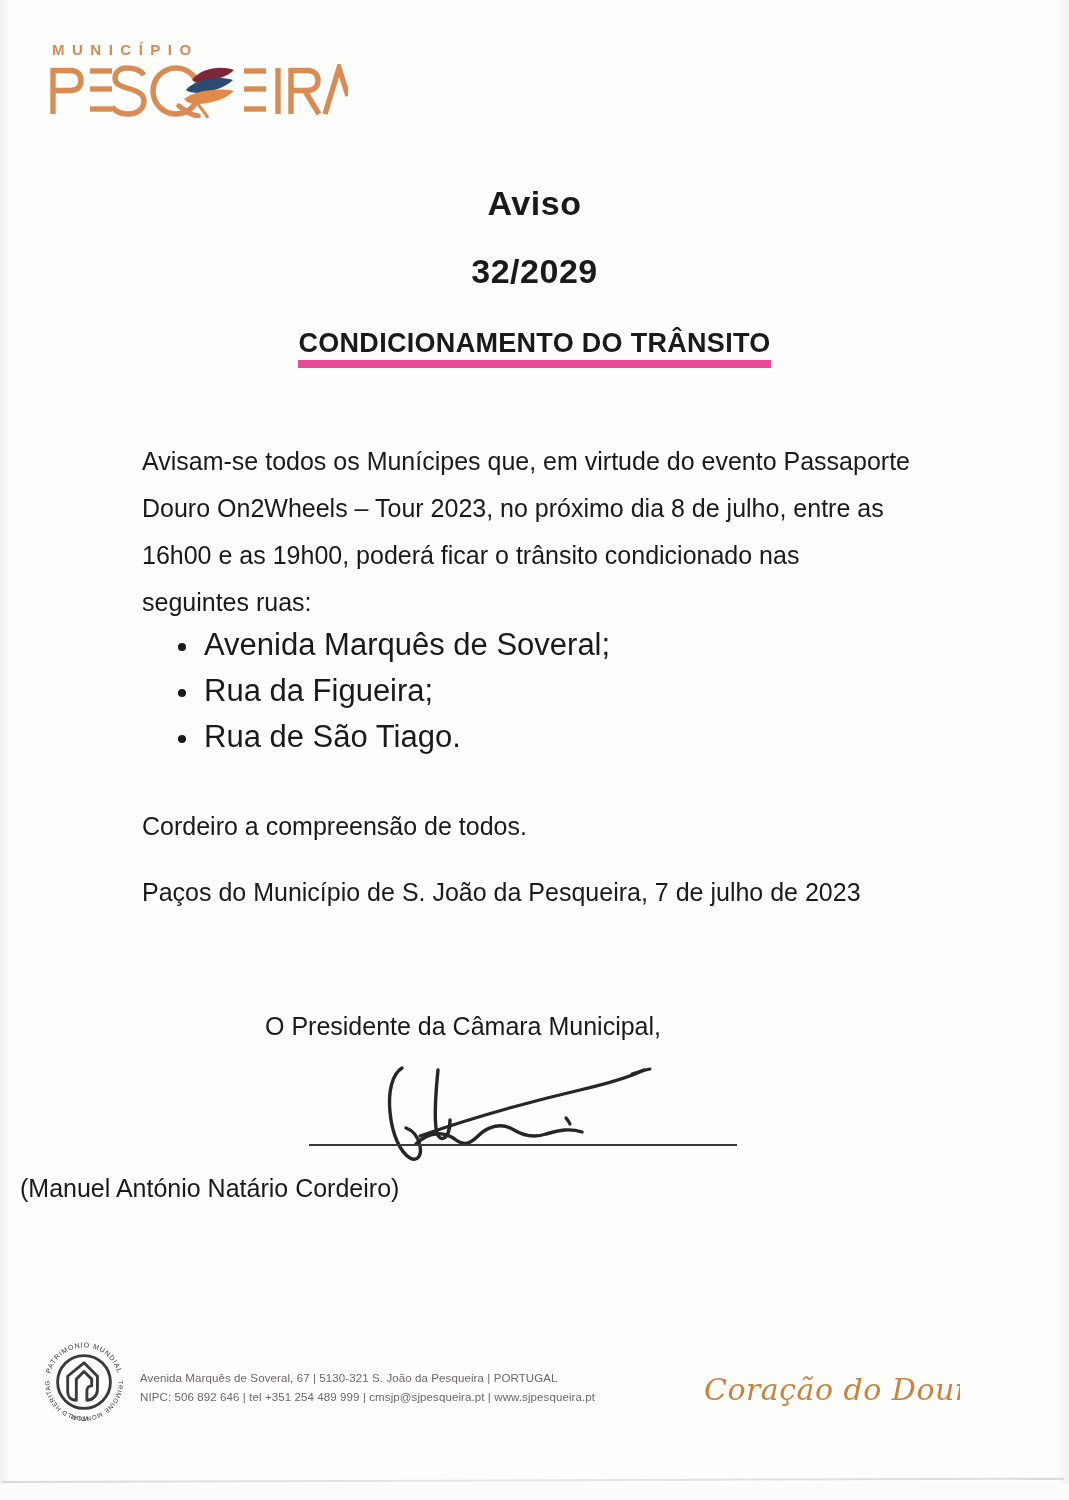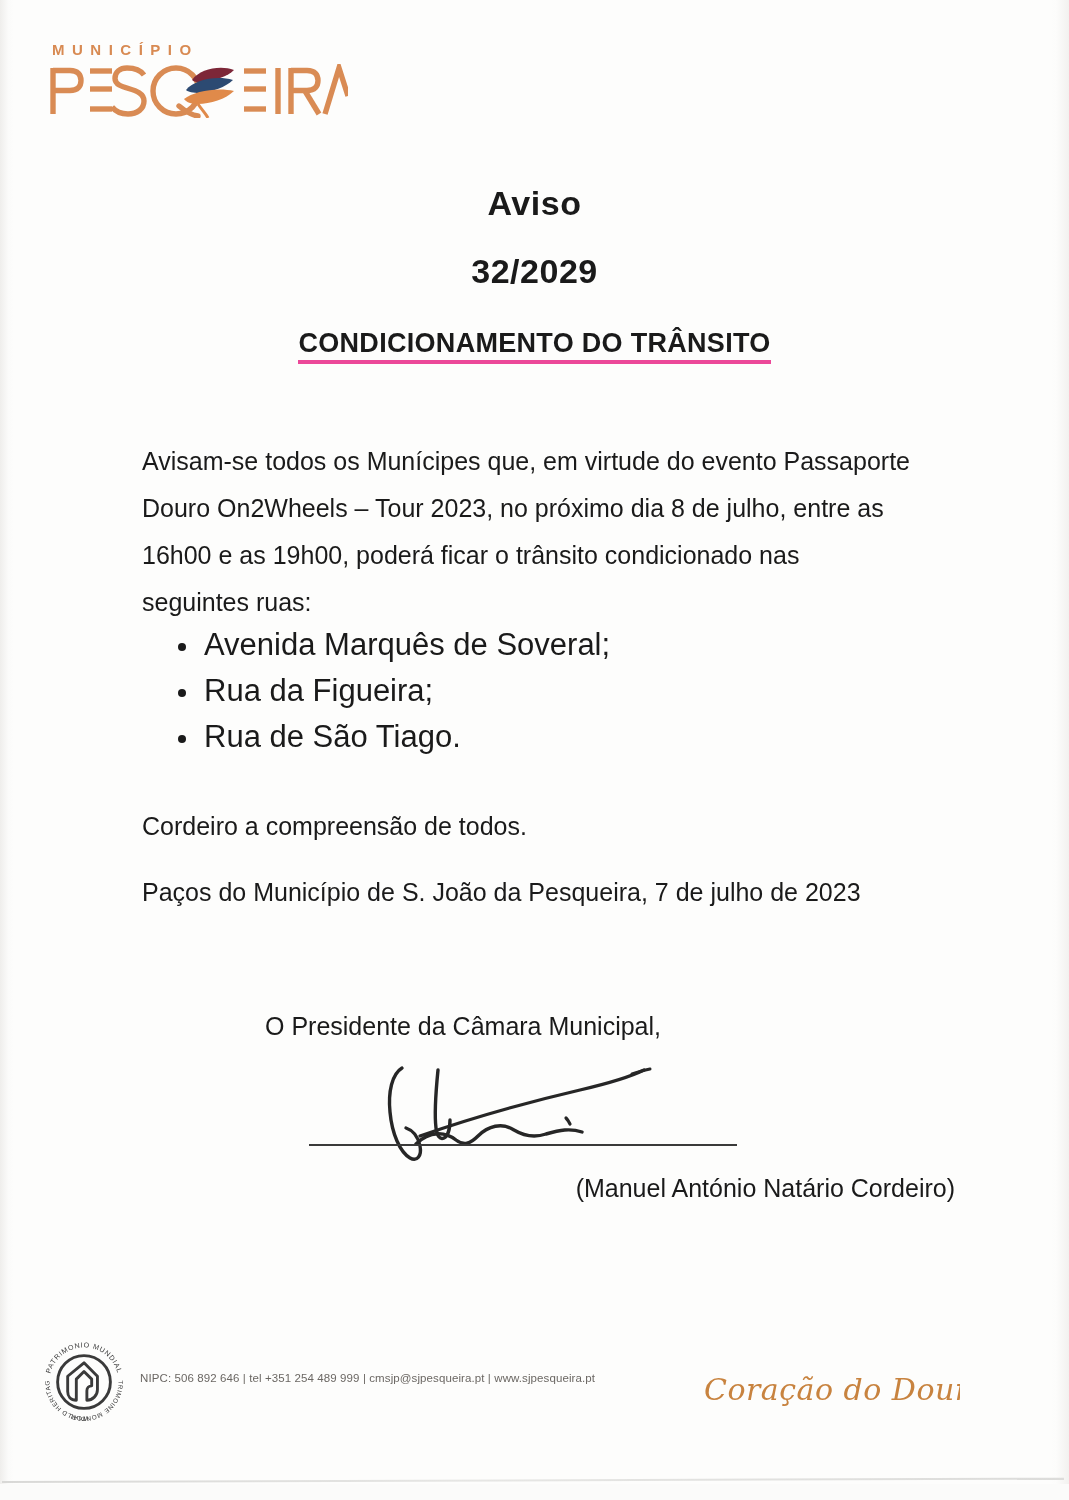--- a/index.html
+++ b/index.html
@@ -93,21 +93,21 @@
   .title-subject {
     position: absolute;
     left: 0; top: 328px;
     width: 1069px;
     text-align: center;
     font-size: 27px;
     font-weight: bold;
     letter-spacing: 0.3px;
   }
   .title-subject span {
-    border-bottom: 4px solid #ec4899;
+    border-bottom: 8px solid #ec4899;
     padding-bottom: 2px;
     text-align: center;
   }
 
   
   .body-paragraph {
     position: absolute;
     left: 142px; top: 438px;
     width: 770px;
     font-size: 25px;
@@ -171,21 +171,21 @@
     left: 309px;
     top: 1144px;
     width: 428px;
     height: 2px;
     background: #3a3a3a;
   }
   .sig-name {
     position: absolute;
     left: 0; top: 1174px;
     width: 955px;
-    text-align: right;
+    text-align: left;
     font-size: 25px;
     padding-left: 20px;
     box-sizing: border-box;
   }
 
   
   .unesco-emblem {
     position: absolute;
     left: 36px;
     top: 1334px;
@@ -306,20 +306,21 @@
     </text>
     <text font-size="6.6" fill="#3a3a3a" font-family="'Liberation Sans', sans-serif" letter-spacing="0.6">
       <textPath href="#arcBot" startOffset="27%" text-anchor="middle">PATRIMOINE MONDIAL</textPath>
     </text>
     <text font-size="6.6" fill="#3a3a3a" font-family="'Liberation Sans', sans-serif" letter-spacing="0.6">
       <textPath href="#arcBot" startOffset="76%" text-anchor="middle">WORLD HERITAGE</textPath>
     </text>
   </svg>
 
   <div class="footer-contact">
+    <div>Avenida Marquês de Soveral, 67 | 5130-321 S. João da Pesqueira | PORTUGAL</div>
     <div>NIPC: 506 892 646 | tel +351 254 489 999 | cmsjp@sjpesqueira.pt | www.sjpesqueira.pt</div>
   </div>
 
   <svg class="tagline" viewBox="0 0 260 64">
     <text x="4" y="44" font-family="'DejaVu Serif', serif" font-size="30" font-style="italic" fill="#c8833f" letter-spacing="0.5">Coração do Douro</text>
   </svg>
 
 </div>
 
 </body></html>

